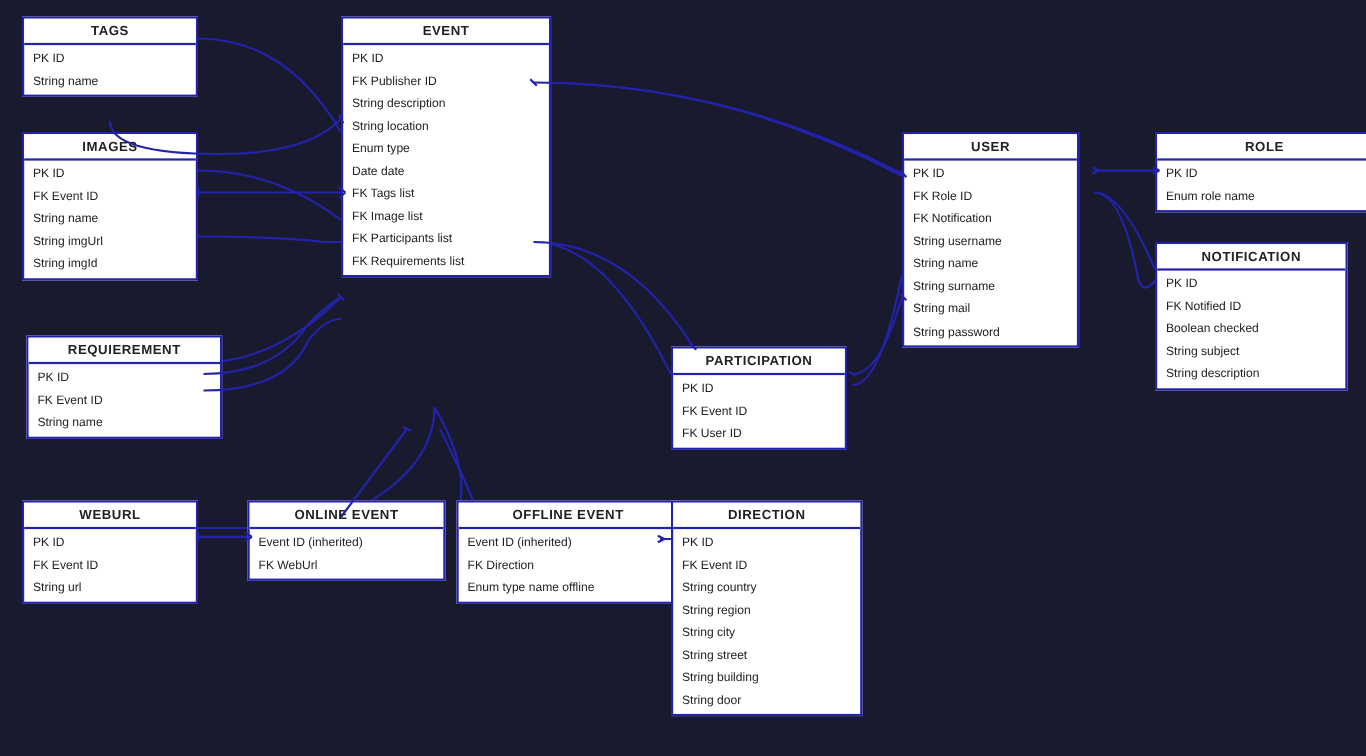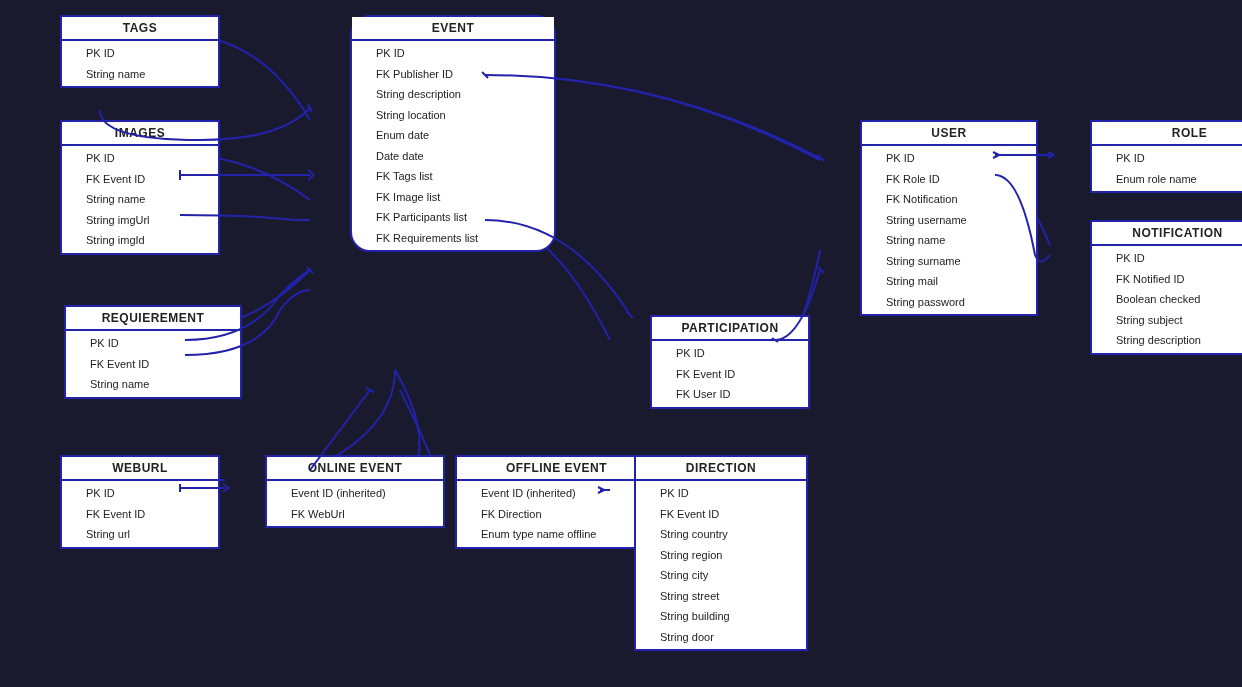--- a/index.html
+++ b/index.html
@@ -17,33 +17,32 @@
       position: absolute;
       top: 0; left: 0;
       width: 1242px;
       height: 687px;
     }
     .table-box {
       position: absolute;
       background: #fff;
       border: 2px solid #2222aa;
       min-width: 160px;
-      margin-left: 40px;
     }
     .table-header {
       background: #fff;
       border-bottom: 2px solid #2222aa;
       text-align: center;
       font-weight: bold;
       padding: 4px 8px;
       font-size: 12px;
       letter-spacing: 0.5px;
     }
     .table-body {
-      padding: 2px 16px;
+      padding: 2px 0;
     }
     .table-row {
       padding: 2px 8px;
       line-height: 1.5;
       white-space: nowrap;
     }
     svg.connections {
       position: absolute;
       top: 0; left: 0;
       width: 1242px;
@@ -117,28 +116,28 @@
 
   <div class="table-box" style="left:20px;top:455px;width:160px;">
     <div class="table-header">WEBURL</div>
     <div class="table-body">
       <div class="table-row">PK ID</div>
       <div class="table-row">FK Event ID</div>
       <div class="table-row">String url</div>
     </div>
   </div>
 
-  <div class="table-box" style="left:310px;top:15px;width:206px;border-radius:20px;">
+  <div class="table-box" style="left:310px;top:15px;width:191px;">
     <div class="table-header">EVENT</div>
     <div class="table-body">
       <div class="table-row">PK ID</div>
       <div class="table-row">FK Publisher ID</div>
       <div class="table-row">String description</div>
       <div class="table-row">String location</div>
-      <div class="table-row">Enum date</div>
+      <div class="table-row">Enum type</div>
       <div class="table-row">Date date</div>
       <div class="table-row">FK Tags list</div>
       <div class="table-row">FK Image list</div>
       <div class="table-row">FK Participants list</div>
       <div class="table-row">FK Requirements list</div>
     </div>
   </div>
 
   <div class="table-box" style="left:225px;top:455px;width:180px;">
     <div class="table-header">ONLINE EVENT</div>
@@ -159,35 +158,35 @@
 
   <div class="table-box" style="left:610px;top:315px;width:134px;">
     <div class="table-header">PARTICIPATION</div>
     <div class="table-body">
       <div class="table-row">PK ID</div>
       <div class="table-row">FK Event ID</div>
       <div class="table-row">FK User ID</div>
     </div>
   </div>
 
-  <div class="table-box" style="left:594px;top:455px;width:174px;">
+  <div class="table-box" style="left:610px;top:455px;width:174px;">
     <div class="table-header">DIRECTION</div>
     <div class="table-body">
       <div class="table-row">PK ID</div>
       <div class="table-row">FK Event ID</div>
       <div class="table-row">String country</div>
       <div class="table-row">String region</div>
       <div class="table-row">String city</div>
       <div class="table-row">String street</div>
       <div class="table-row">String building</div>
       <div class="table-row">String door</div>
     </div>
   </div>
 
-  <div class="table-box" style="left:820px;top:120px;width:178px;">
+  <div class="table-box" style="left:820px;top:120px;width:161px;">
     <div class="table-header">USER</div>
     <div class="table-body">
       <div class="table-row">PK ID</div>
       <div class="table-row">FK Role ID</div>
       <div class="table-row">FK Notification</div>
       <div class="table-row">String username</div>
       <div class="table-row">String name</div>
       <div class="table-row">String surname</div>
       <div class="table-row">String mail</div>
       <div class="table-row">String password</div>

